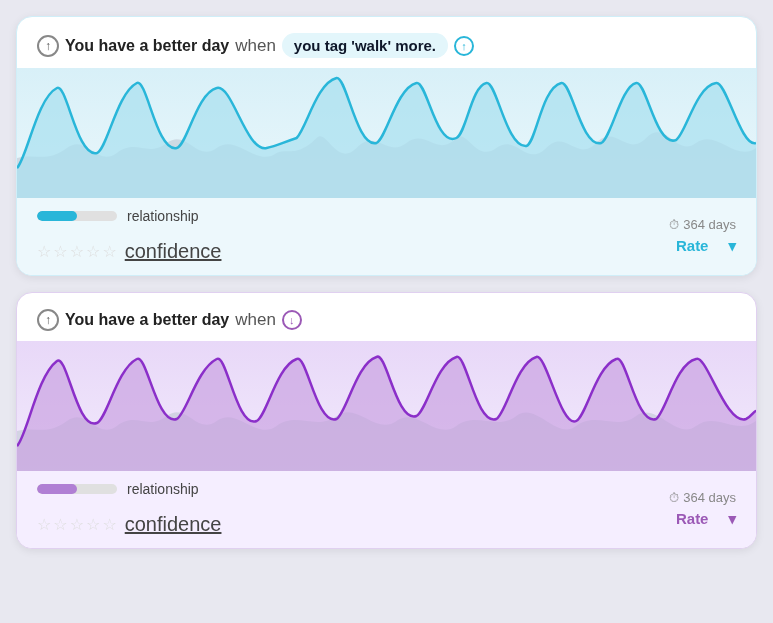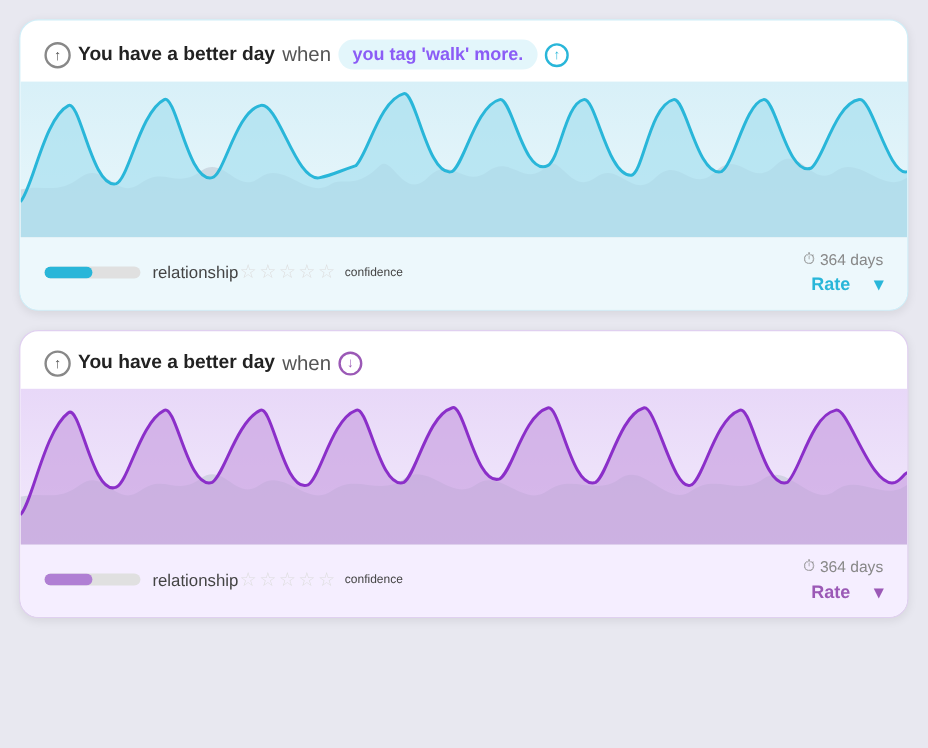--- a/index.html
+++ b/index.html
@@ -57,21 +57,21 @@
       background: #f0f0f0;
       border-radius: 20px;
       padding: 4px 12px;
       font-size: 15px;
       font-weight: 600;
       color: #222;
     }
 
     .pill-highlight-blue {
       background: #e3f6fb;
-      color: #8b5cf6;
+      color: #0f172a;
     }
 
     .pill-highlight-purple {
       background: #f0e8f8;
       color: #7d3fad;
     }
 
     .chart-area {
       width: 100%;
       height: 130px;
@@ -86,22 +86,22 @@
 
     .card-footer {
       padding: 10px 20px 12px;
       display: flex;
       align-items: center;
       justify-content: space-between;
     }
 
     .footer-left {
       display: flex;
-      flex-direction: row;
-      gap: 1px;
+      flex-direction: column;
+      gap: 16px;
     }
 
     .relationship-row {
       display: flex;
       align-items: center;
       gap: 10px;
     }
 
     .rel-bar {
       width: 80px;
@@ -140,22 +140,23 @@
       display: flex;
       gap: 2px;
     }
 
     .star {
       font-size: 16px;
       color: #ddd;
     }
 
     .conf-label {
-      font-size: 10px;
+      font-size: 20px;
       color: #444;
+      text-decoration: underline;
     }
 
     .footer-right {
       display: flex;
       flex-direction: column;
       align-items: flex-end;
       gap: 4px;
     }
 
     .days-text {

